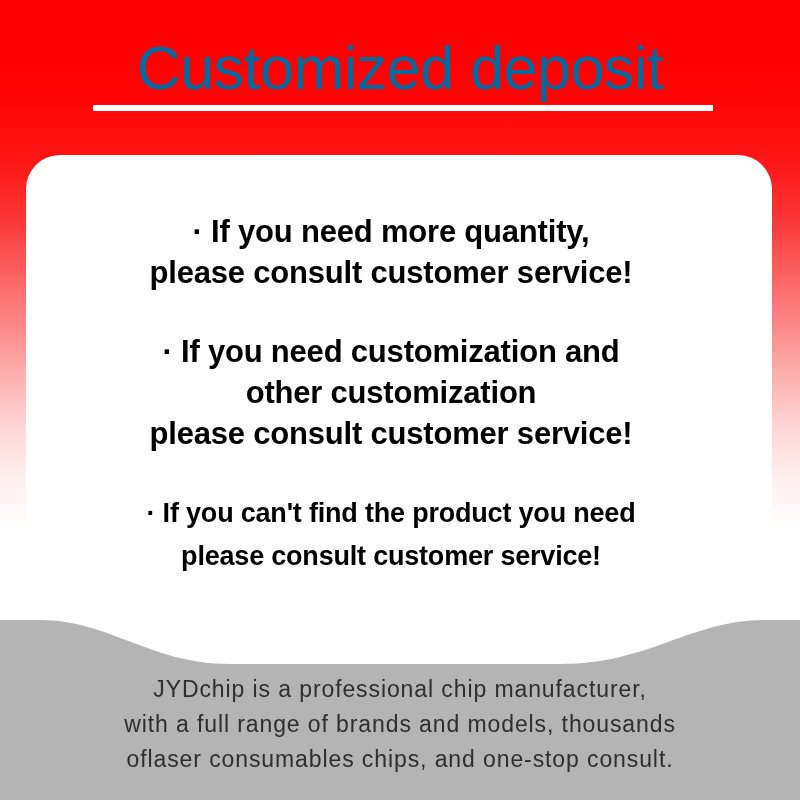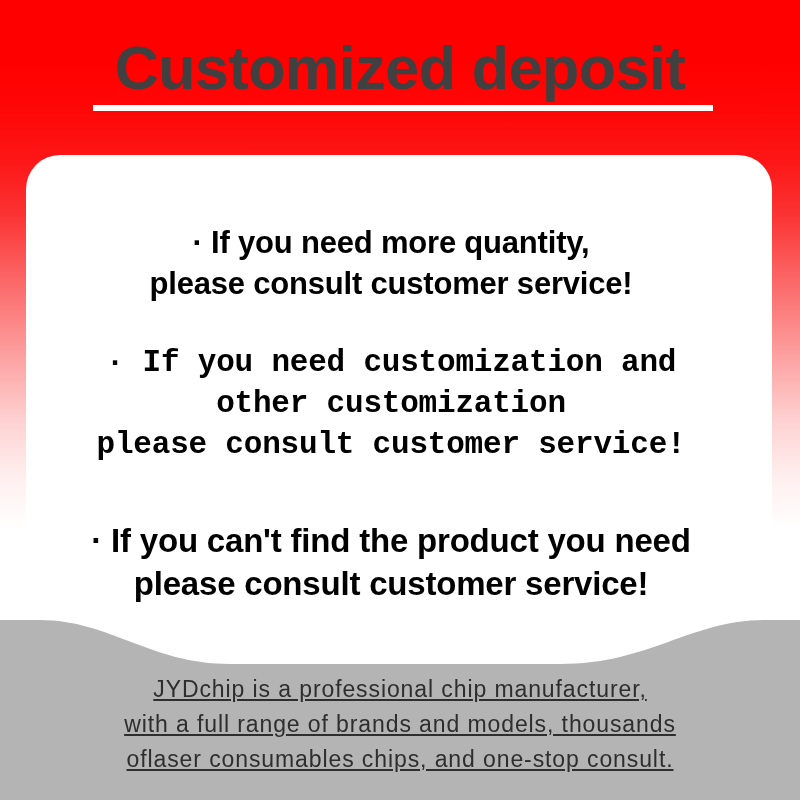--- a/index.html
+++ b/index.html
@@ -38,23 +38,23 @@
   
   .title-wrap {
     position: absolute;
     left: 0;
     top: 36px;
     width: 800px;
     text-align: center;
   }
   .title-text {
     display: block;
-    color: #404040;
+    color: #0369a1;
     font-size: 61px;
-    font-weight: bold;
+    font-weight: normal;
     line-height: 64px;
     letter-spacing: -0.5px;
     white-space: nowrap;
   }
   .title-underline {
     position: absolute;
     left: 93px;
     top: 105px;
     width: 620px;
     height: 6px;
@@ -66,42 +66,42 @@
     left: 26px;
     top: 155px;
     width: 746px;
     height: 470px;
     background: #ffffff;
     border-radius: 34px;
   }
   .card-body {
     position: absolute;
     left: 0;
-    top: 12px;
+    top: 1px;
     width: 730px;
     padding-top: 55px;
     box-sizing: border-box;
     text-align: center;
   }
   .para {
     color: #000000;
     font-weight: bold;
     font-size: 31px;
     line-height: 41px;
     letter-spacing: -0.2px;
     margin: 0;
     padding: 0;
   }
   .para .line {
     display: block;
     white-space: nowrap;
   }
   .para.block-1 { margin-bottom: 38px; }
-  .para.block-2 { margin-bottom: 54px; font-family: Liberation Mono, monospace; }
-  .para.block-3 { font-size: 33px; line-height: 43px; }
+  .para.block-2 { margin-bottom: 38px; }
+  .para.block-3 { font-size: 27px; line-height: 43px; }
   
   .footer-wave {
     position: absolute;
     left: 0;
     top: 600px;
     width: 800px;
     height: 200px;
   }
   .footer-wave svg {
     display: block;
@@ -111,21 +111,20 @@
   .footer-text {
     position: absolute;
     left: 0;
     top: 672px;
     width: 800px;
     text-align: center;
     color: #2e2e2e;
     font-size: 23px;
     line-height: 35px;
     letter-spacing: 0.9px;
-    text-decoration: underline;
   }
   .footer-text .line {
     display: block;
     white-space: nowrap;
   }
 </style>
 </head>
 <body>
 
 <div id="poster">

